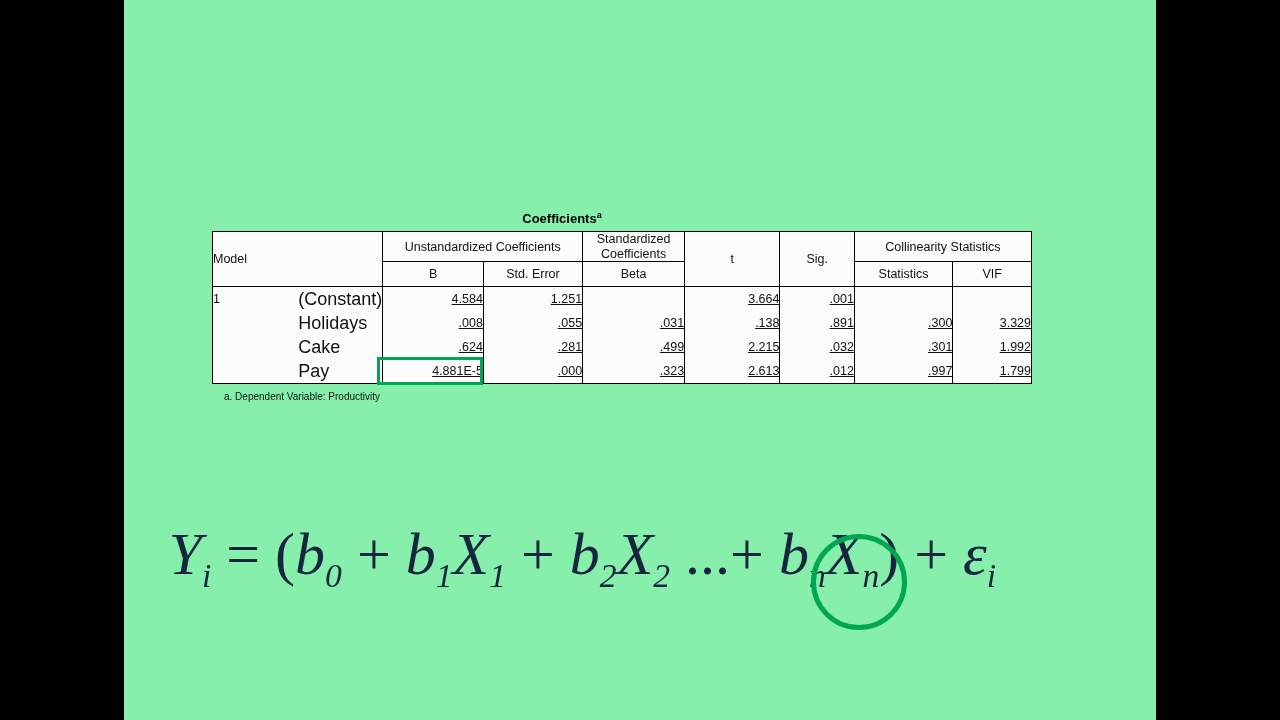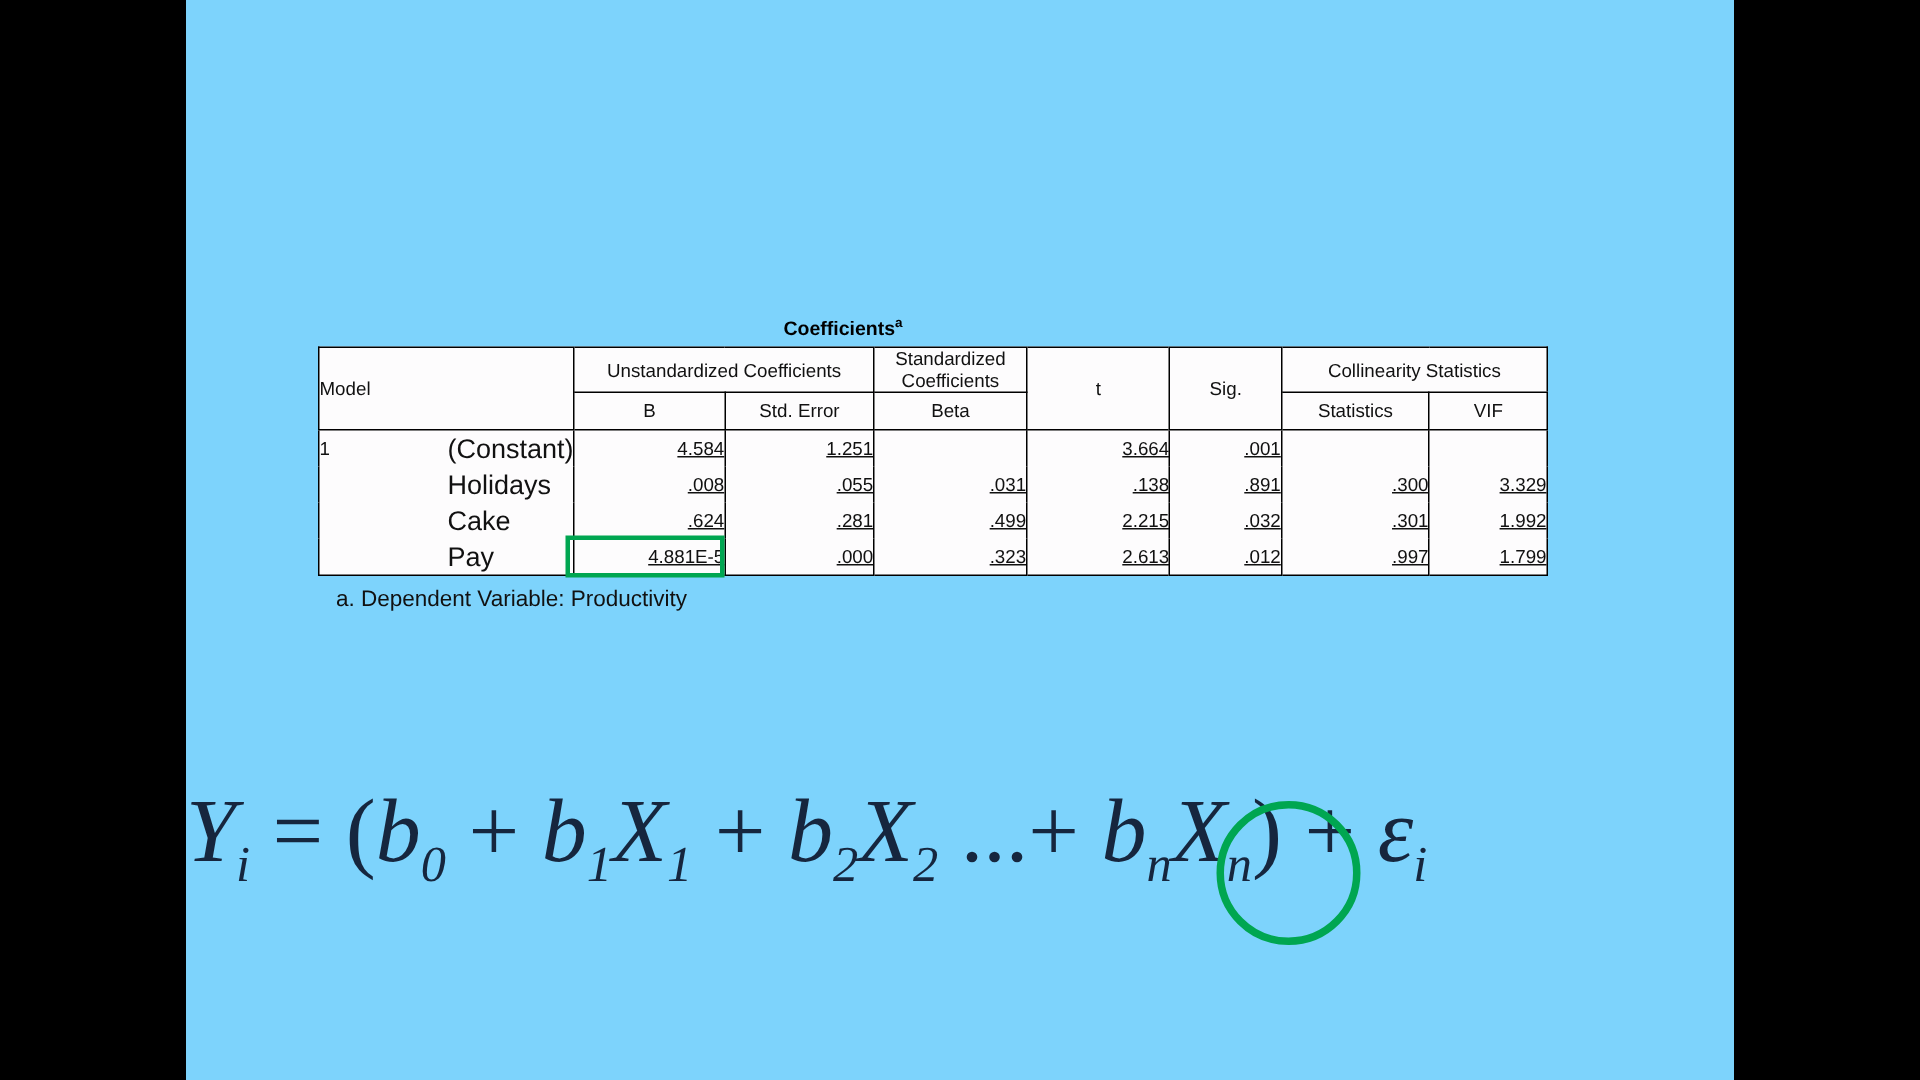--- a/index.html
+++ b/index.html
@@ -18,21 +18,21 @@
     width: 1280px;
     height: 720px;
     background: #000000;
   }
   .slide {
     position: absolute;
     left: 124px;
     top: 0px;
     width: 1032px;
     height: 720px;
-    background: #7dd3fc;
+    background: #86efac;
   }
 
   
   .table-block {
     position: absolute;
     left: 88px;
     top: 210px;
     width: 820px;
   }
   .table-title {
@@ -98,21 +98,21 @@
   .rowlabel-var {
     text-align: left;
     padding-left: 22px;
     font-size: 18px;
     margin-top: 40px;
   }
   .rowlabel-var.ind {
     padding-left: 48px;
   }
   .footnote {
-    font-size: 15px;
+    font-size: 10px;
     color: #111;
     margin-top: 7px;
     margin-left: 12px;
   }
 
   
   .cell-highlight {
     position: relative;
   }
   .cell-highlight .hl-box {
@@ -125,21 +125,21 @@
     box-sizing: border-box;
     pointer-events: none;
   }
 
   
   .equation {
     position: absolute;
     left: 0;
     top: 520px;
     width: 872px;
-    text-align: left;
+    text-align: right;
     font-family: "Liberation Serif", serif;
     font-size: 60px;
     color: #16263e;
     white-space: nowrap;
   }
   .equation .it { font-style: italic; }
   .eq-sub {
     font-size: 0.56em;
     vertical-align: sub;
     font-style: italic;

